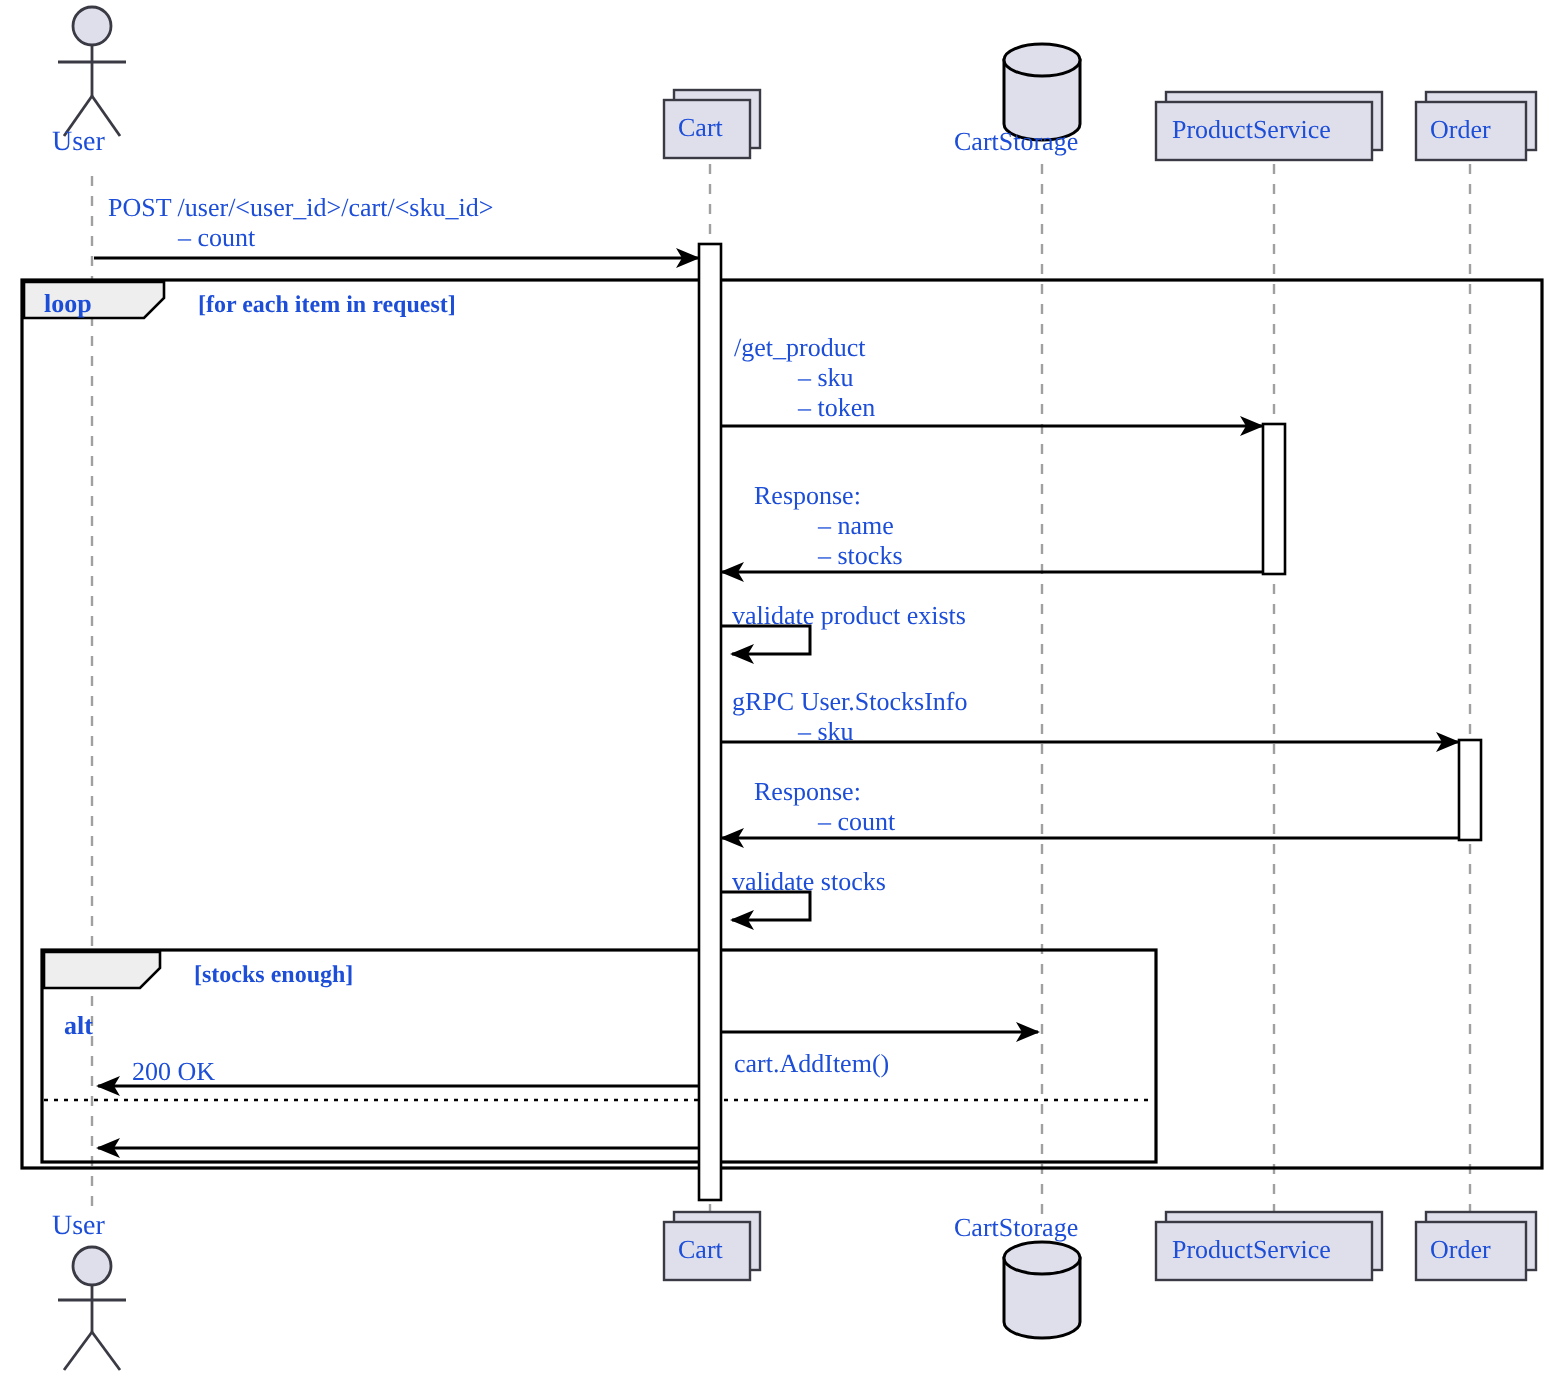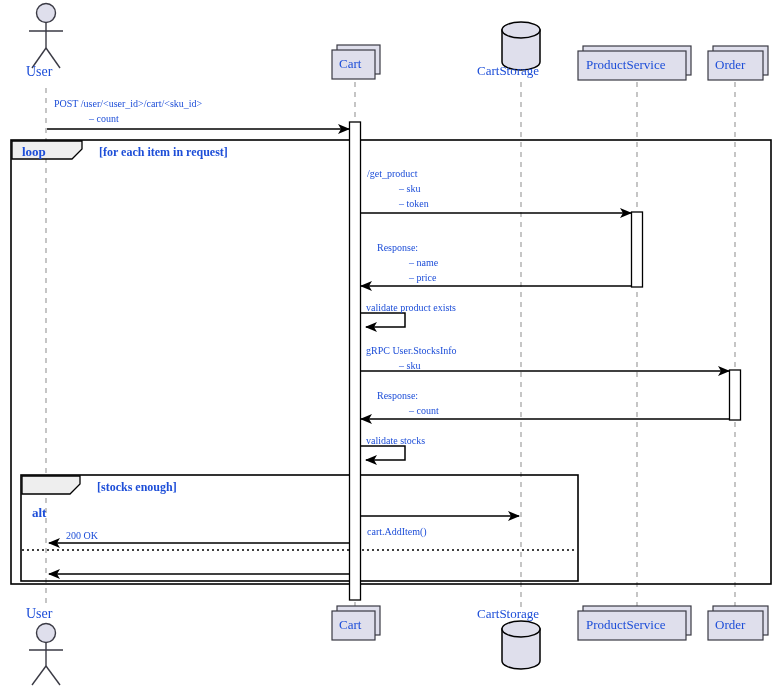--- a/index.html
+++ b/index.html
@@ -43,21 +43,21 @@
   }
   .lbl.frame-kw {
     font-size: 13px;
     font-weight: bold;
   }
   .lbl.frame-cond {
     font-size: 12px;
     font-weight: bold;
   }
   .lbl.msg {
-    font-size: 10px;
+    font-size: 13px;
   }
 </style>
 </head>
 <body>
 
 <div id="diagram">
 
   <svg class="layer" viewBox="0 0 779 687">
     <defs>
       <marker id="arrowFilled" markerWidth="12" markerHeight="10" refX="11" refY="5" orient="auto" markerUnits="userSpaceOnUse">
@@ -203,21 +203,21 @@
 
   <div class="lbl msg" style="left:54px; top:96px;">POST /user/&lt;user_id&gt;/cart/&lt;sku_id&gt;</div>
   <div class="lbl msg" style="left:89px; top:111px;">– count</div>
 
   <div class="lbl msg" style="left:367px; top:166px;">/get_product</div>
   <div class="lbl msg" style="left:399px; top:181px;">– sku</div>
   <div class="lbl msg" style="left:399px; top:196px;">– token</div>
 
   <div class="lbl msg" style="left:377px; top:240px;">Response:</div>
   <div class="lbl msg" style="left:409px; top:255px;">– name</div>
-  <div class="lbl msg" style="left:409px; top:270px;">– price</div>
+  <div class="lbl msg" style="left:409px; top:270px;">– stocks</div>
 
   <div class="lbl msg" style="left:366px; top:300px;">validate product exists</div>
 
   <div class="lbl msg" style="left:366px; top:343px;">gRPC User.StocksInfo</div>
   <div class="lbl msg" style="left:399px; top:358px;">– sku</div>
 
   <div class="lbl msg" style="left:377px; top:388px;">Response:</div>
   <div class="lbl msg" style="left:409px; top:403px;">– count</div>
 
   <div class="lbl msg" style="left:366px; top:433px;">validate stocks</div>

